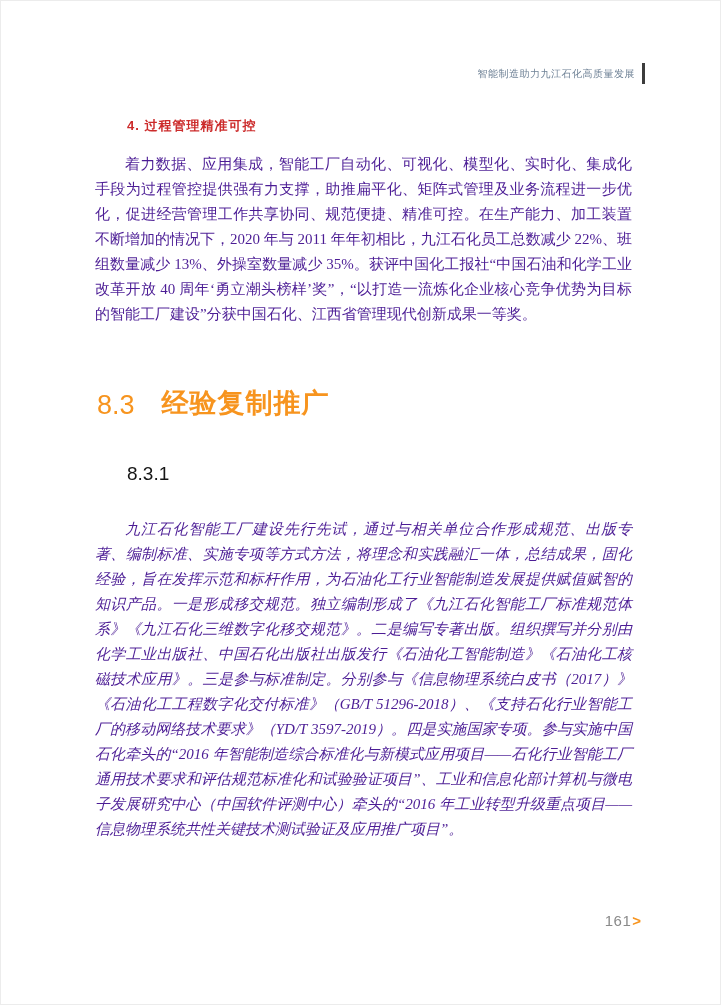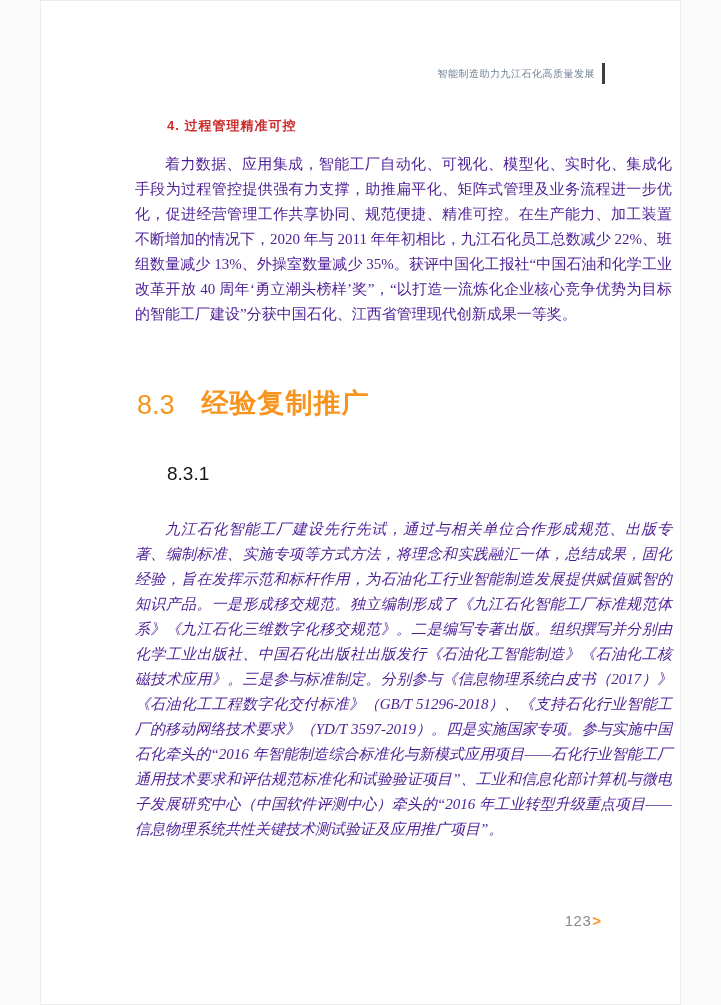--- a/index.html
+++ b/index.html
@@ -2,21 +2,21 @@
 <html><head>
 <meta charset="utf-8">
 <style>
   html, body {
     margin: 0;
     padding: 0;
     background: #fafafa;
   }
   .page {
     position: relative;
-    width: 641px;
+    width: 721px;
     height: 1005px;
     margin: 0 auto;
     background: #ffffff;
     box-shadow: inset 0 0 0 1px #ececec;
     overflow: hidden;
     font-family: "Liberation Serif", "DejaVu Serif", serif;
     color: #1a1a1a;
   }
 
   
@@ -131,17 +131,17 @@
     <span class="ttl">经验复制推广</span>
   </div>
 
   <div class="h-sub">
     <span class="num">8.3.1</span>
   </div>
 
   <div class="body-par par-2">九江石化智能工厂建设先行先试，通过与相关单位合作形成规范、出版专著、编制标准、实施专项等方式方法，将理念和实践融汇一体，总结成果，固化经验，旨在发挥示范和标杆作用，为石油化工行业智能制造发展提供赋值赋智的知识产品。一是形成移交规范。独立编制形成了《九江石化智能工厂标准规范体系》《九江石化三维数字化移交规范》。二是编写专著出版。组织撰写并分别由化学工业出版社、中国石化出版社出版发行《石油化工智能制造》《石油化工核磁技术应用》。三是参与标准制定。分别参与《信息物理系统白皮书（2017）》《石油化工工程数字化交付标准》（GB/T 51296-2018）、《支持石化行业智能工厂的移动网络技术要求》（YD/T 3597-2019）。四是实施国家专项。参与实施中国石化牵头的“2016 年智能制造综合标准化与新模式应用项目——石化行业智能工厂通用技术要求和评估规范标准化和试验验证项目”、工业和信息化部计算机与微电子发展研究中心（中国软件评测中心）牵头的“2016 年工业转型升级重点项目——信息物理系统共性关键技术测试验证及应用推广项目”。</div>
 
   <div class="folio">
-    <span class="pg">123</span>
+    <span class="pg">161</span>
     <span class="chev">&gt;</span>
   </div>
 
 </div>
 
 </body></html>

